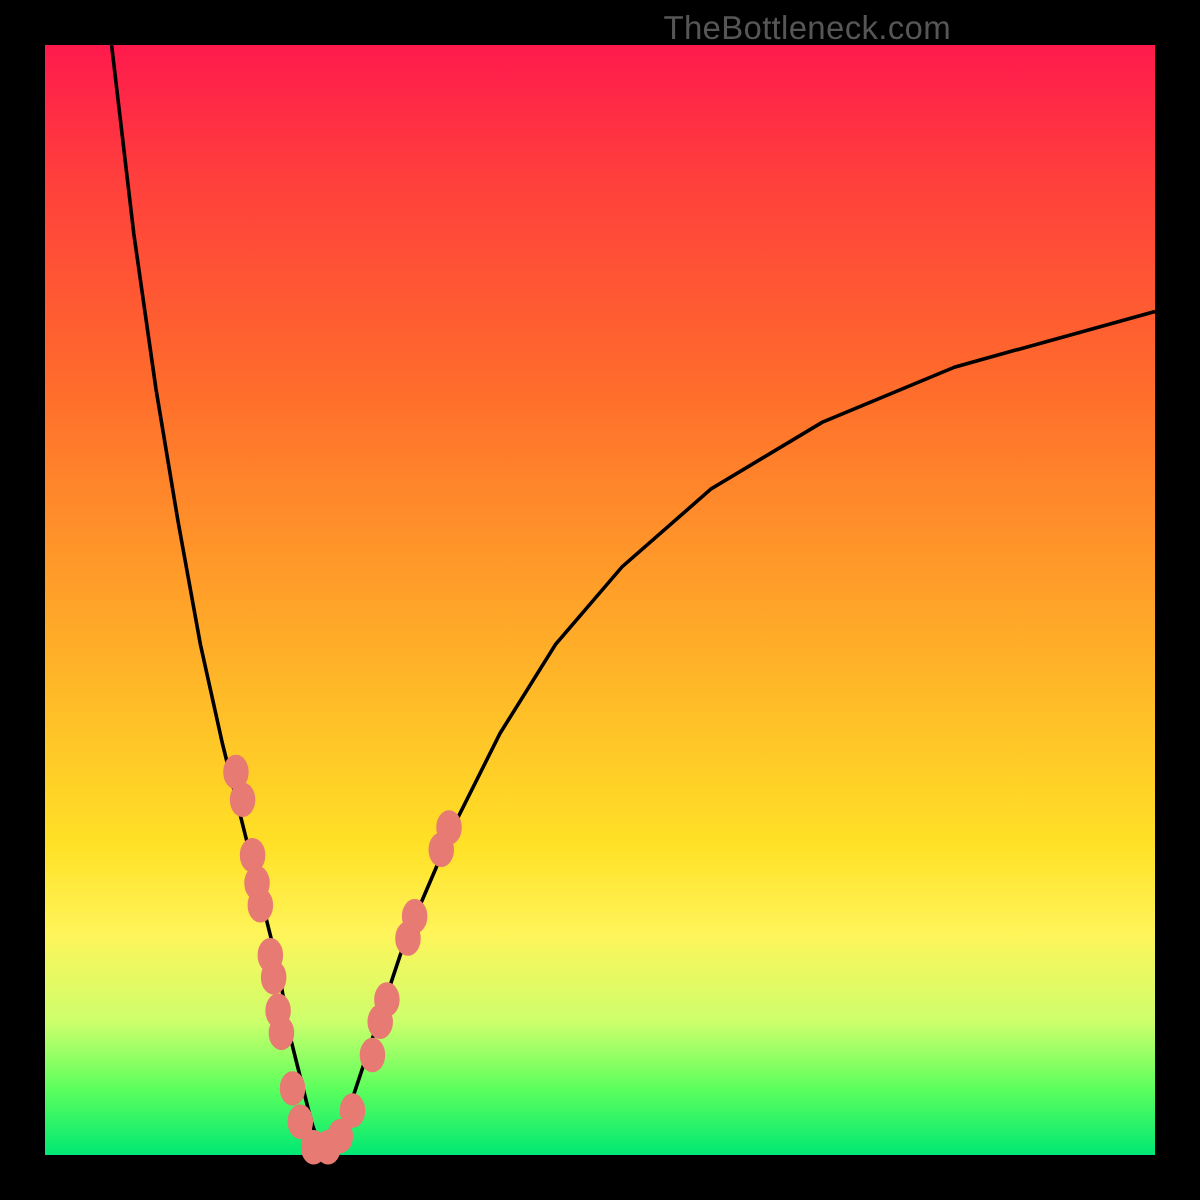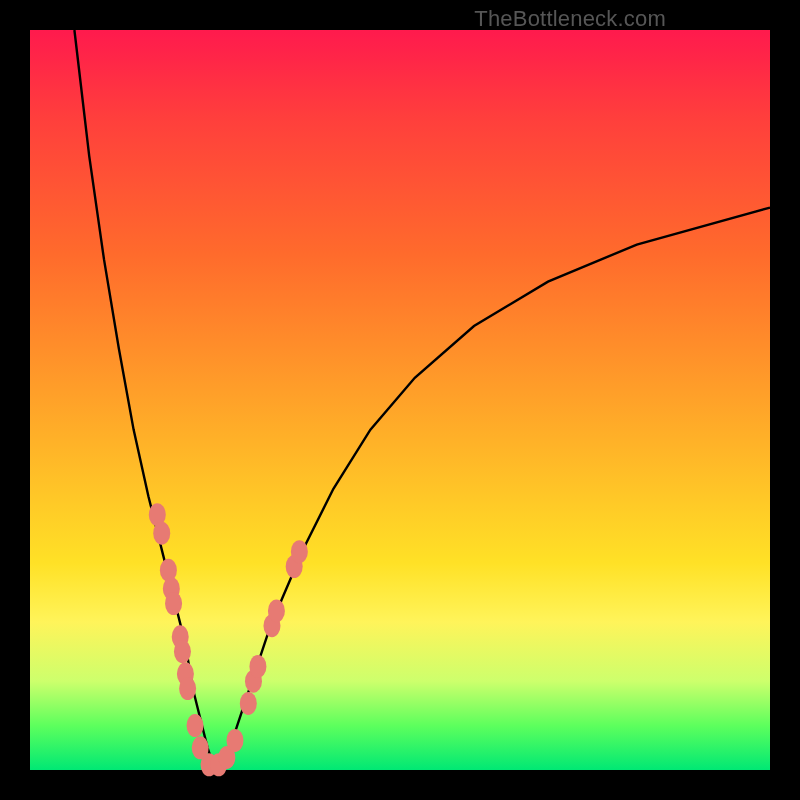--- a/index.html
+++ b/index.html
@@ -11,21 +11,20 @@
     background: #000;
     font-family: Arial, Helvetica, sans-serif;
   }
   .frame {
     position: absolute;
     left: 0;
     top: 0;
     width: 644px;
     height: 800px;
     background: #000;
-    padding-left: 32px;
   }
   .plot {
     position: absolute;
     left: 30px;
     top: 30px;
     width: 740px;
     height: 740px;
     background: linear-gradient(to bottom,
       #ff1a4d 0%,
       #ff3f3c 12%,

